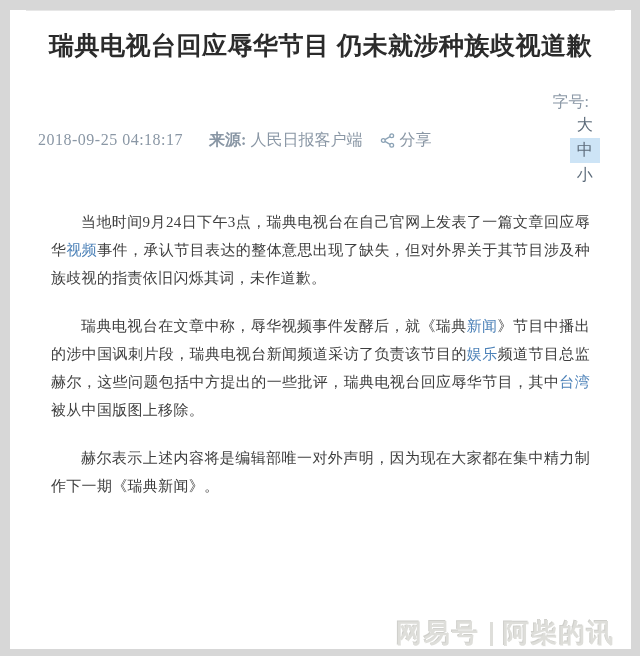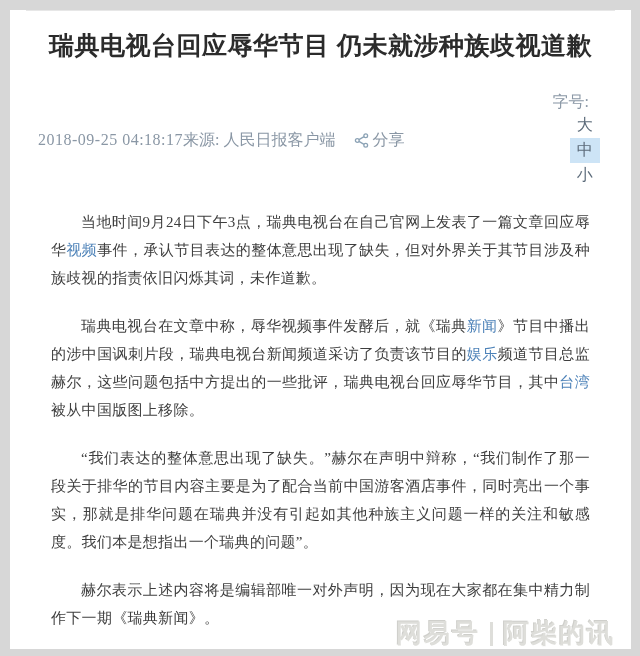--- a/index.html
+++ b/index.html
@@ -53,21 +53,21 @@
     font-size:25px;font-weight:700;color:var(--title_text,#2b2b2b);
     text-align:center;white-space:nowrap;letter-spacing:0.5px;
     font-family:"Liberation Sans",sans-serif;
   }
   .meta{
     margin-top:30px;display:flex;align-items:center;
     font-size:16px;color:var(--meta_text,#8a97a5);
     font-family:"Liberation Serif",serif;
   }
   .meta .dt{letter-spacing:0.5px;}
-  .meta .src{}
+  .meta .src{margin-left:26px;font-weight:bold;}
   .meta .src-name{margin-left:4px;}
   .share{display:flex;align-items:center;margin-left:18px;cursor:pointer;}
   .share svg{display:block;margin-right:4px;}
   .fontsize{margin-left:auto;display:flex;align-items:center;font-family:"Liberation Serif",serif;flex-direction:column;}
   .fontsize .fs-label{margin-right:14px;}
   .fs-opt{
     padding:2px 7px;margin-left:14px;cursor:pointer;color:#5c6b7a;
   }
   .fs-opt.active{background:var(--active_size_bg,#cde4f6);}
   
@@ -123,21 +123,20 @@
         <span class="fs-label">字号:</span>
         <span class="fs-opt">大</span>
         <span class="fs-opt active">中</span>
         <span class="fs-opt">小</span>
       </span>
     </div>
 
     <div class="body-text">
         <p class="para"><span class="seg">当地时间9月24日下午3点，瑞典电视台在自己官网上发表了一篇文章回应辱华</span><span class="inline-link">视频</span><span class="seg">事件，承认节目表达的整体意思出现了缺失，但对外界关于其节目涉及种族歧视的指责依旧闪烁其词，未作道歉。</span></p>
         <p class="para"><span class="seg">瑞典电视台在文章中称，辱华视频事件发酵后，就《瑞典</span><span class="inline-link">新闻</span><span class="seg">》节目中播出的涉中国讽刺片段，瑞典电视台新闻频道采访了负责该节目的</span><span class="inline-link">娱乐</span><span class="seg">频道节目总监赫尔，这些问题包括中方提出的一些批评，瑞典电视台回应辱华节目，其中</span><span class="inline-link">台湾</span><span class="seg">被从中国版图上移除。</span></p>
-        <p class="para"><span class="seg">“我们表达的整体意思出现了缺失。”赫尔在声明中辩称，“我们制作了那一段关于排华的节目内容主要是为了配合当前中国游客酒店事件，同时亮出一个事实，那就是排华问题在瑞典并没有引起如其他种族主义问题一样的关注和敏感度。我们本是想指出一个瑞典的问题”。</span></p>
         <p class="para"><span class="seg">赫尔表示上述内容将是编辑部唯一对外声明，因为现在大家都在集中精力制作下一期《瑞典新闻》。</span></p>
       </div>
   </div>
 
   <div class="watermark">
     <span>网易号</span>
     <span class="wm-bar"></span>
     <span>阿柴的讯</span>
   </div>
 

